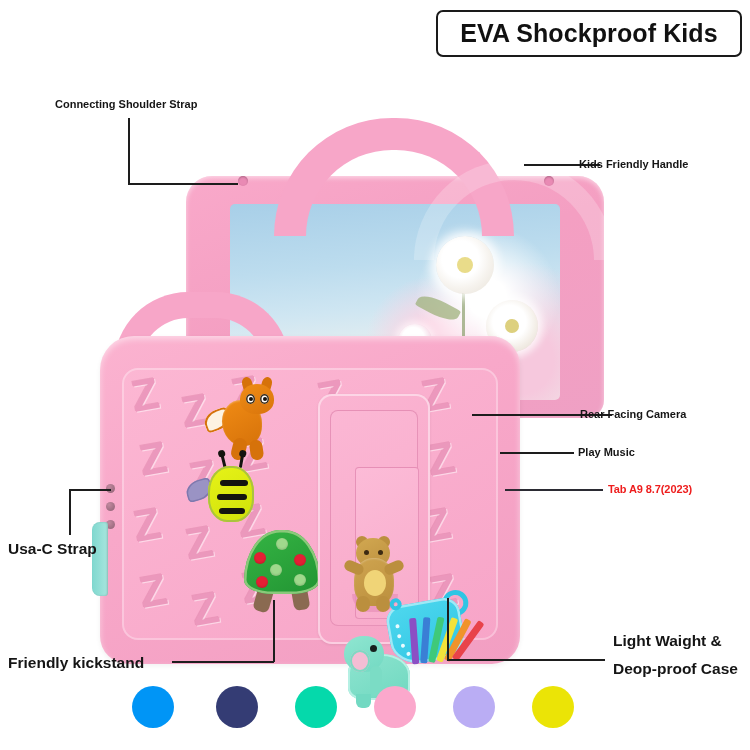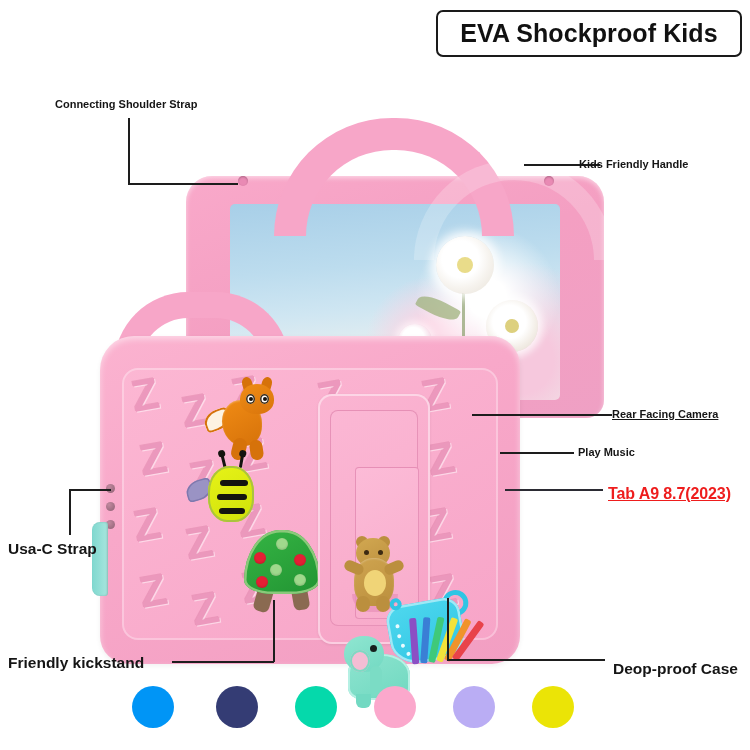--- a/index.html
+++ b/index.html
@@ -29,21 +29,21 @@
 
   
   .label {
     position: absolute;
     font-size: 11px;
     font-weight: bold;
     color: #151515;
     white-space: nowrap;
     line-height: 1.45;
   }
-  .label.red { color: #ee1d1d; font-size: 16px; letter-spacing: -0.1px; text-decoration: underline; }
+  .label.red { color: #ee1d1d; font-size: 11px; letter-spacing: -0.1px; }
   .label.big { font-size: 15.5px; }
 
   
   .ln { position: absolute; background: #1d1d1d; }
   .ln.h { height: 1.6px; }
   .ln.v { width: 1.6px; }
 
   
 
   
@@ -452,38 +452,39 @@
   </div>
 
   <div class="label" style="left:55px;top:97px;">Connecting Shoulder Strap</div>
   <div class="ln v" style="left:128px;top:118px;height:66px;"></div>
   <div class="ln h" style="left:128px;top:183px;width:110px;"></div>
 
   <div class="ln h" style="left:524px;top:164px;width:76px;"></div>
   <div class="label" style="left:579px;top:157px;">Kids Friendly Handle</div>
 
   <div class="ln h" style="left:472px;top:414px;width:140px;"></div>
-  <div class="label" style="left:612px;top:407px;text-decoration:underline;">Rear Facing Camera</div>
+  <div class="label" style="left:580px;top:407px;">Rear Facing Camera</div>
 
   <div class="ln h" style="left:500px;top:452px;width:74px;"></div>
   <div class="label" style="left:578px;top:445px;">Play Music</div>
 
   <div class="ln" style="left:505px;top:489px;width:98px;height:2px;background:#2b2b33;"></div>
   <div class="label red" style="left:608px;top:482px;">Tab A9 8.7(2023)</div>
 
   <div class="ln h" style="left:69px;top:489px;width:42px;"></div>
   <div class="ln v" style="left:69px;top:489px;height:46px;"></div>
   <div class="label big" style="left:8px;top:538px;">Usa-C Strap</div>
 
   <div class="ln v" style="left:273px;top:600px;height:62px;"></div>
   <div class="ln h" style="left:172px;top:661px;width:102px;"></div>
   <div class="label big" style="left:8px;top:652px;">Friendly kickstand</div>
 
   <div class="ln v" style="left:447px;top:598px;height:62px;"></div>
   <div class="ln h" style="left:447px;top:659px;width:158px;"></div>
+  <div class="label big" style="left:613px;top:630px;">Light Waight &amp;</div>
   <div class="label big" style="left:613px;top:658px;">Deop-proof Case</div>
 
   <div class="swatch-row">
     <div class="swatch" style="left: 132px; background: rgb(0, 149, 246);" id="sw0"></div>
     <div class="swatch" style="left: 216px; background: rgb(52, 60, 116);" id="sw1"></div>
     <div class="swatch" style="left: 295px; background: rgb(5, 217, 171);" id="sw2"></div>
     <div class="swatch" style="left: 374px; background: rgb(251, 168, 204);" id="sw3"></div>
     <div class="swatch" style="left: 453px; background: rgb(186, 173, 244);" id="sw4"></div>
     <div class="swatch" style="left: 532px; background: rgb(235, 228, 6);" id="sw5"></div>
   </div>

